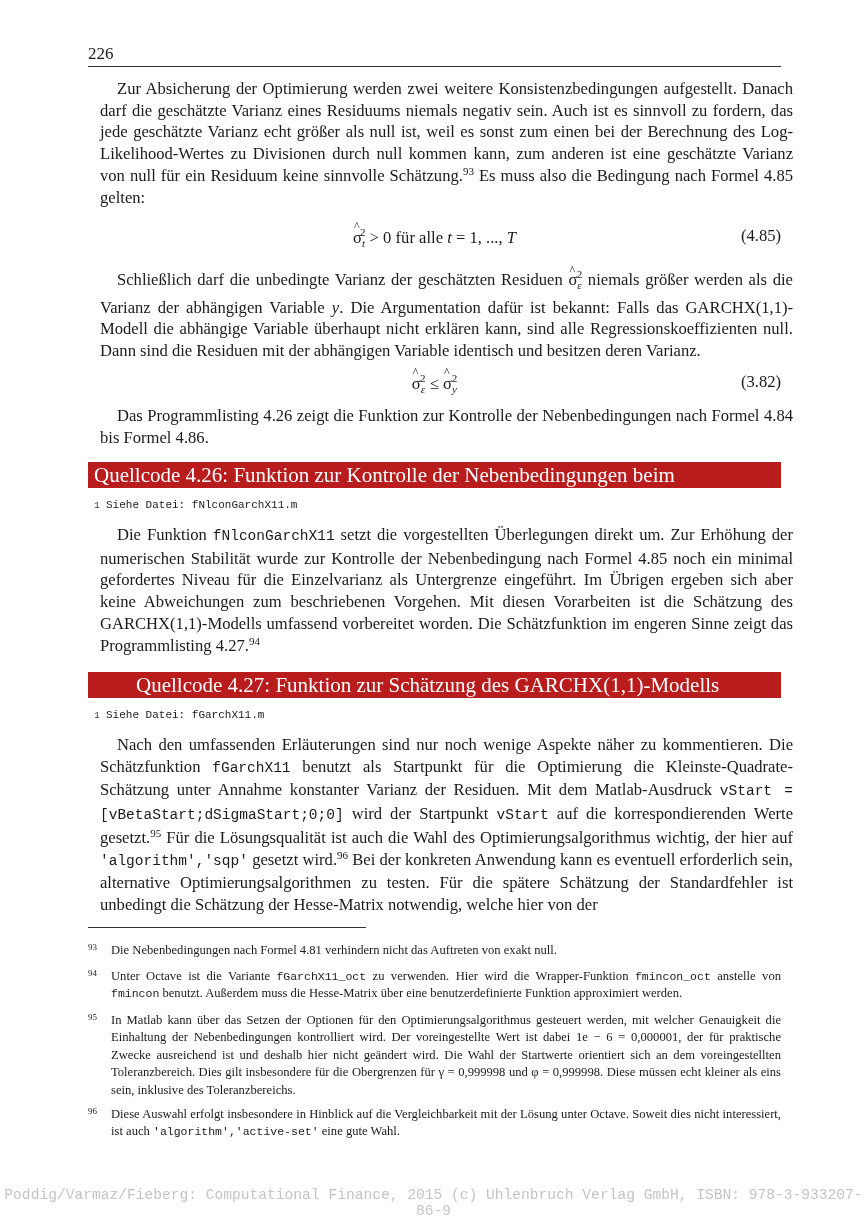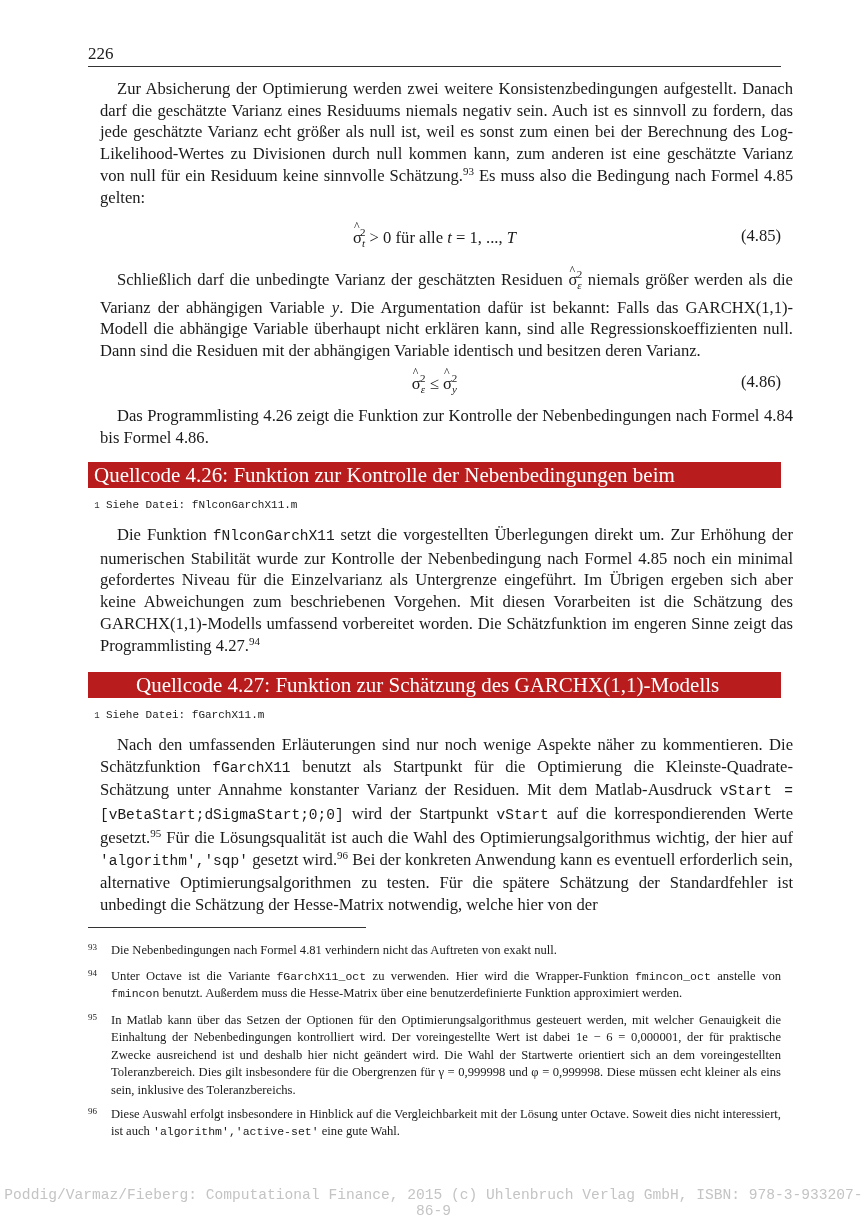--- a/index.html
+++ b/index.html
@@ -53,21 +53,21 @@
     </div>
     <span class="num">(4.85)</span>
   </div>
 
   <p class="para math" style="top:264px;"><span class="ind"></span><span>Schließlich darf die unbedingte Varianz der geschätzten Residuen </span><span class="hat">σ</span><span class="sub">ε</span><span class="supn">2</span><span> niemals größer werden als die Varianz der abhängigen Variable </span><i>y</i><span>. Die Argumentation dafür ist bekannt: Falls das GARCHX(1,1)-Modell die abhängige Variable überhaupt nicht erklären kann, sind alle Regressionskoeffizienten null. Dann sind die Residuen mit der abhängigen Variable identisch und besitzen deren Varianz.</span></p>
 
   <div class="eq math" style="top:372px;">
     <div class="body">
       <span class="hat">σ</span><span class="sub">ε</span><span class="supn">2</span><span> ≤ </span><span class="hat">σ</span><span class="sub">y</span><span class="supn">2</span>
     </div>
-    <span class="num">(4.86)</span>
+    <span class="num">(3.82)</span>
   </div>
 
   <p class="para" style="top:405px;"><span class="ind"></span><span>Das Programmlisting 4.26 zeigt die Funktion zur Kontrolle der Nebenbedingungen nach Formel 4.84 bis Formel 4.86.</span></p>
 
   <div class="caption-bar" style="top:462px;">Quellcode 4.26: Funktion zur Kontrolle der Nebenbedingungen beim GARCHX(1,1)-Modell</div>
   <div class="code-line" style="top:499px;"><span class="ln">1</span><span>Siehe Datei: fNlconGarchX11.m</span></div>
 
   <p class="para" style="top:524px;"><span class="ind"></span><span>Die Funktion </span><span class="mono">fNlconGarchX11</span><span> setzt die vorgestellten Überlegungen direkt um. Zur Erhöhung der numerischen Stabilität wurde zur Kontrolle der Nebenbedingung nach Formel 4.85 noch ein minimal gefordertes Niveau für die Einzelvarianz als Untergrenze eingeführt. Im Übrigen ergeben sich aber keine Abweichungen zum beschriebenen Vorgehen. Mit diesen Vorarbeiten ist die Schätzung des GARCHX(1,1)-Modells umfassend vorbereitet worden. Die Schätzfunktion im engeren Sinne zeigt das Programmlisting 4.27.</span><sup>94</sup></p>
 
   <div class="caption-bar" style="top:672px;padding-left:48px;">Quellcode 4.27: Funktion zur Schätzung des GARCHX(1,1)-Modells</div>

